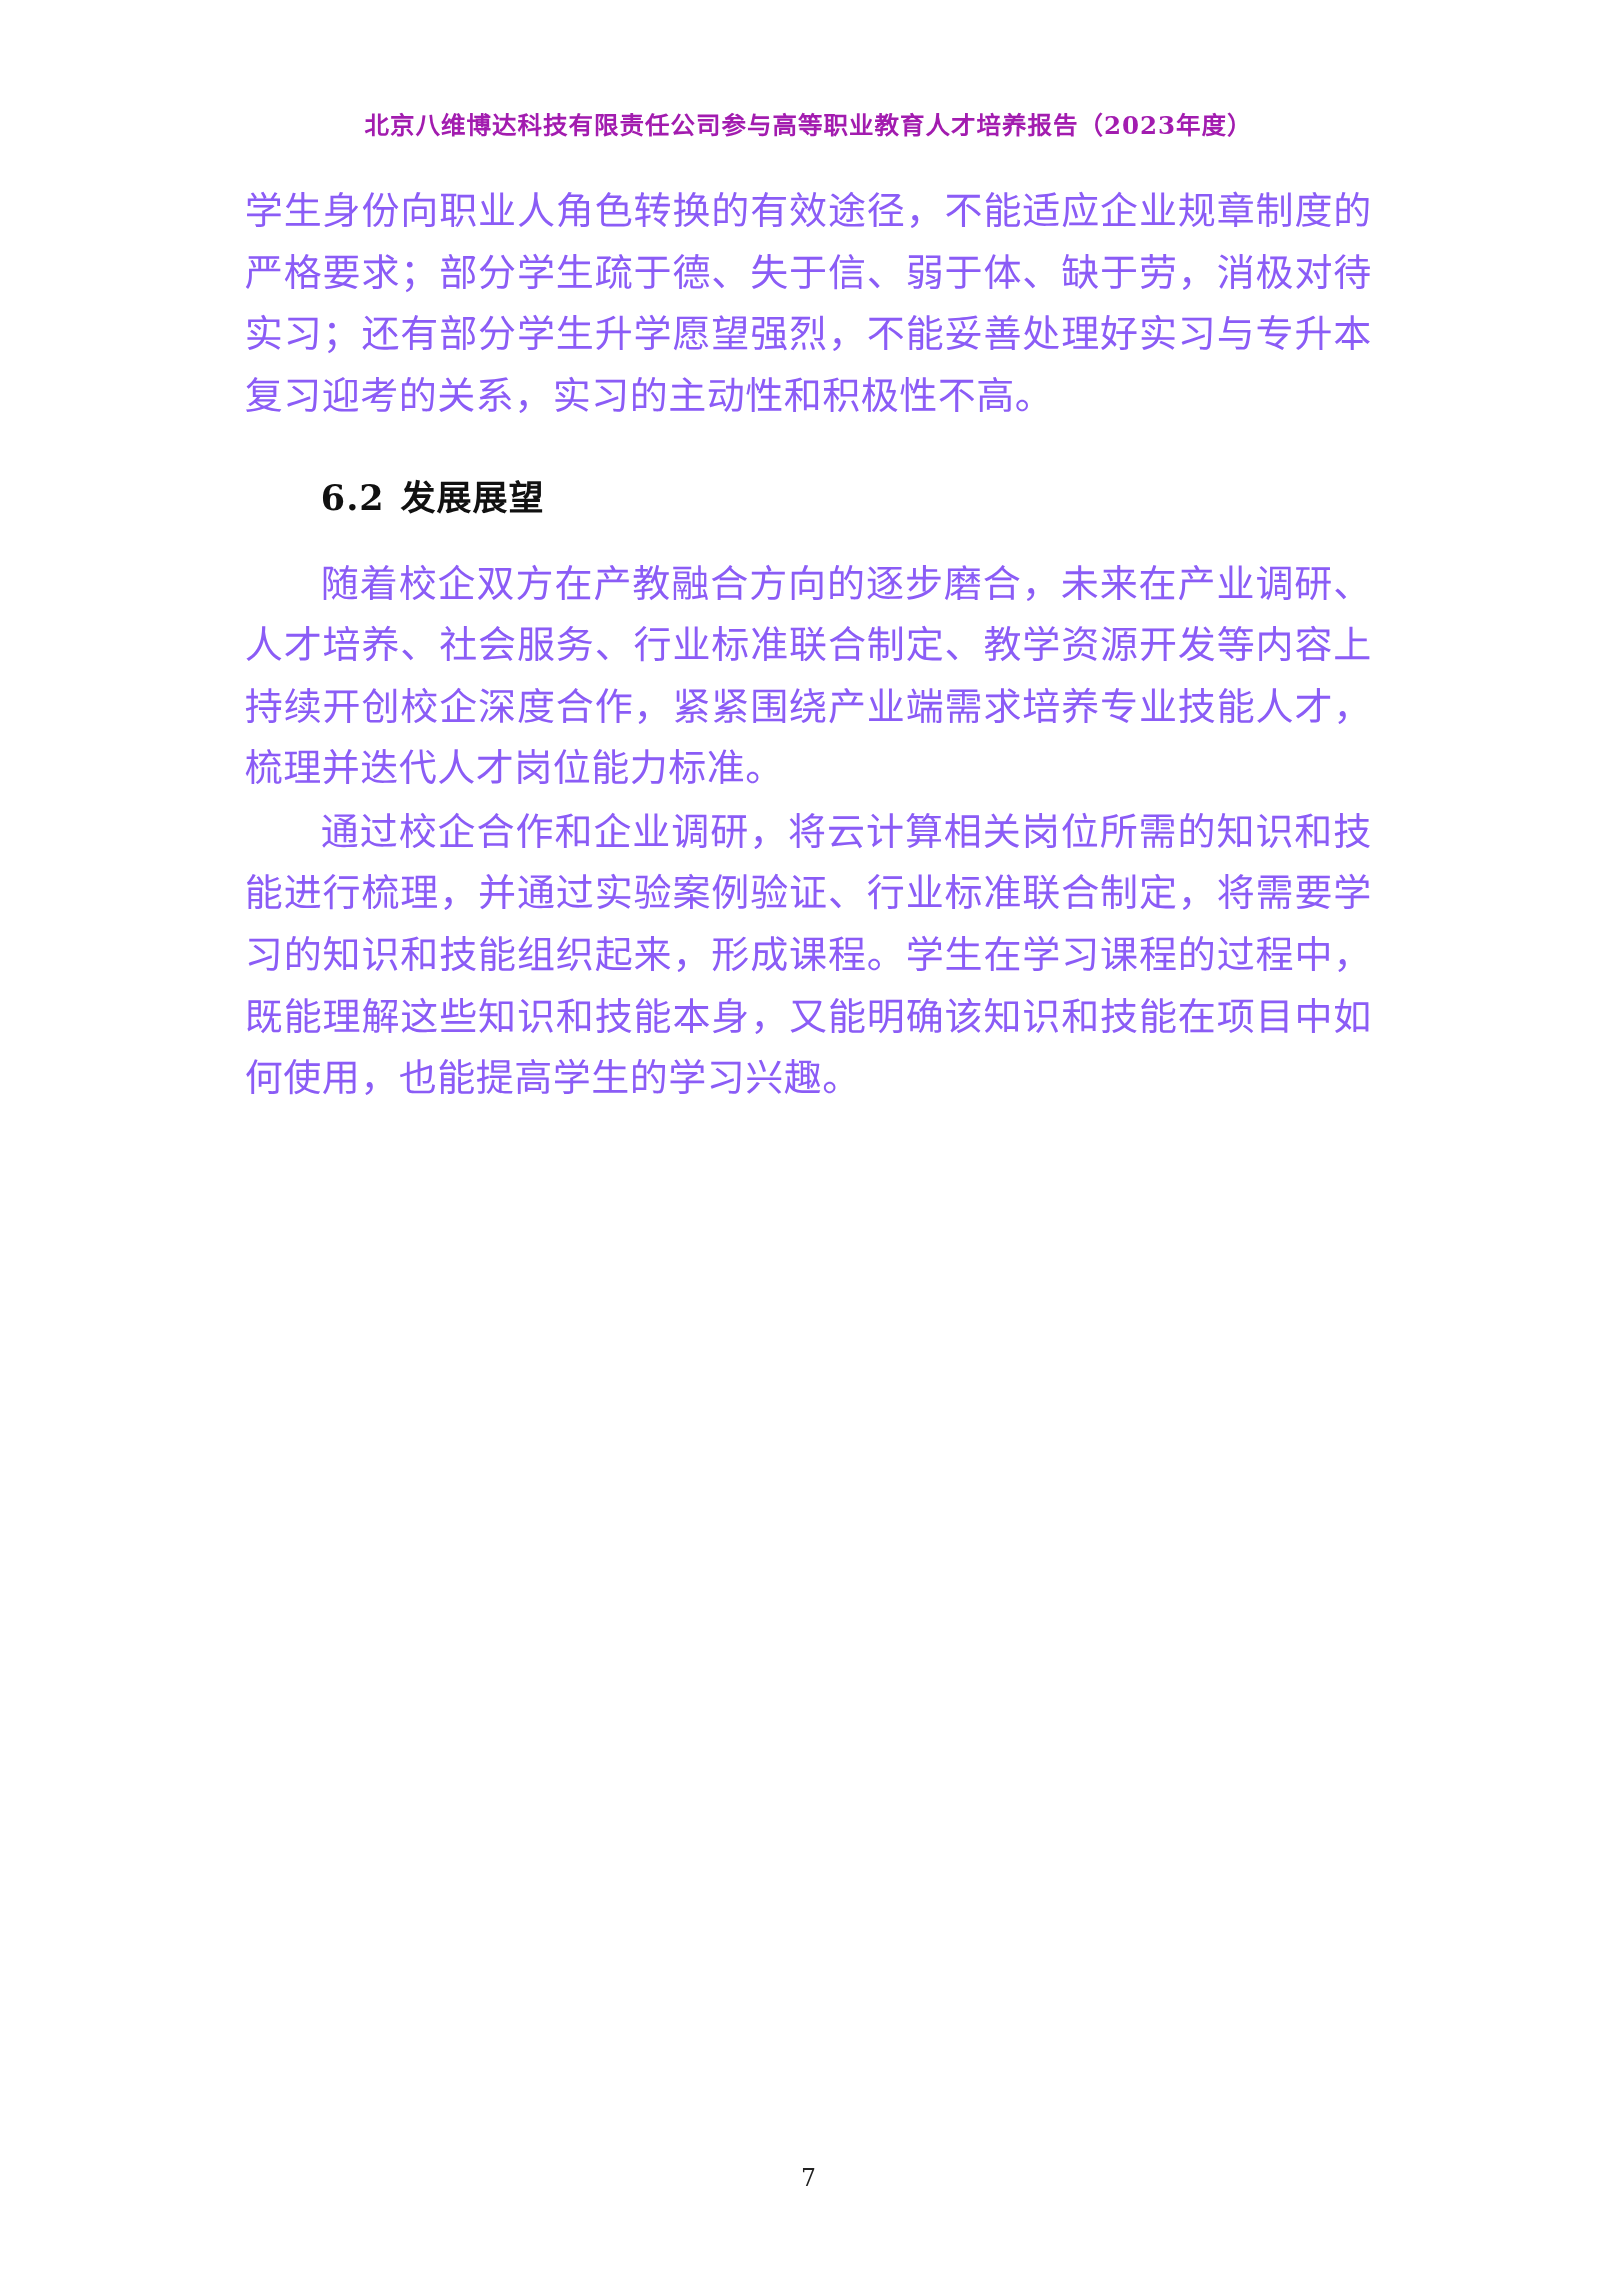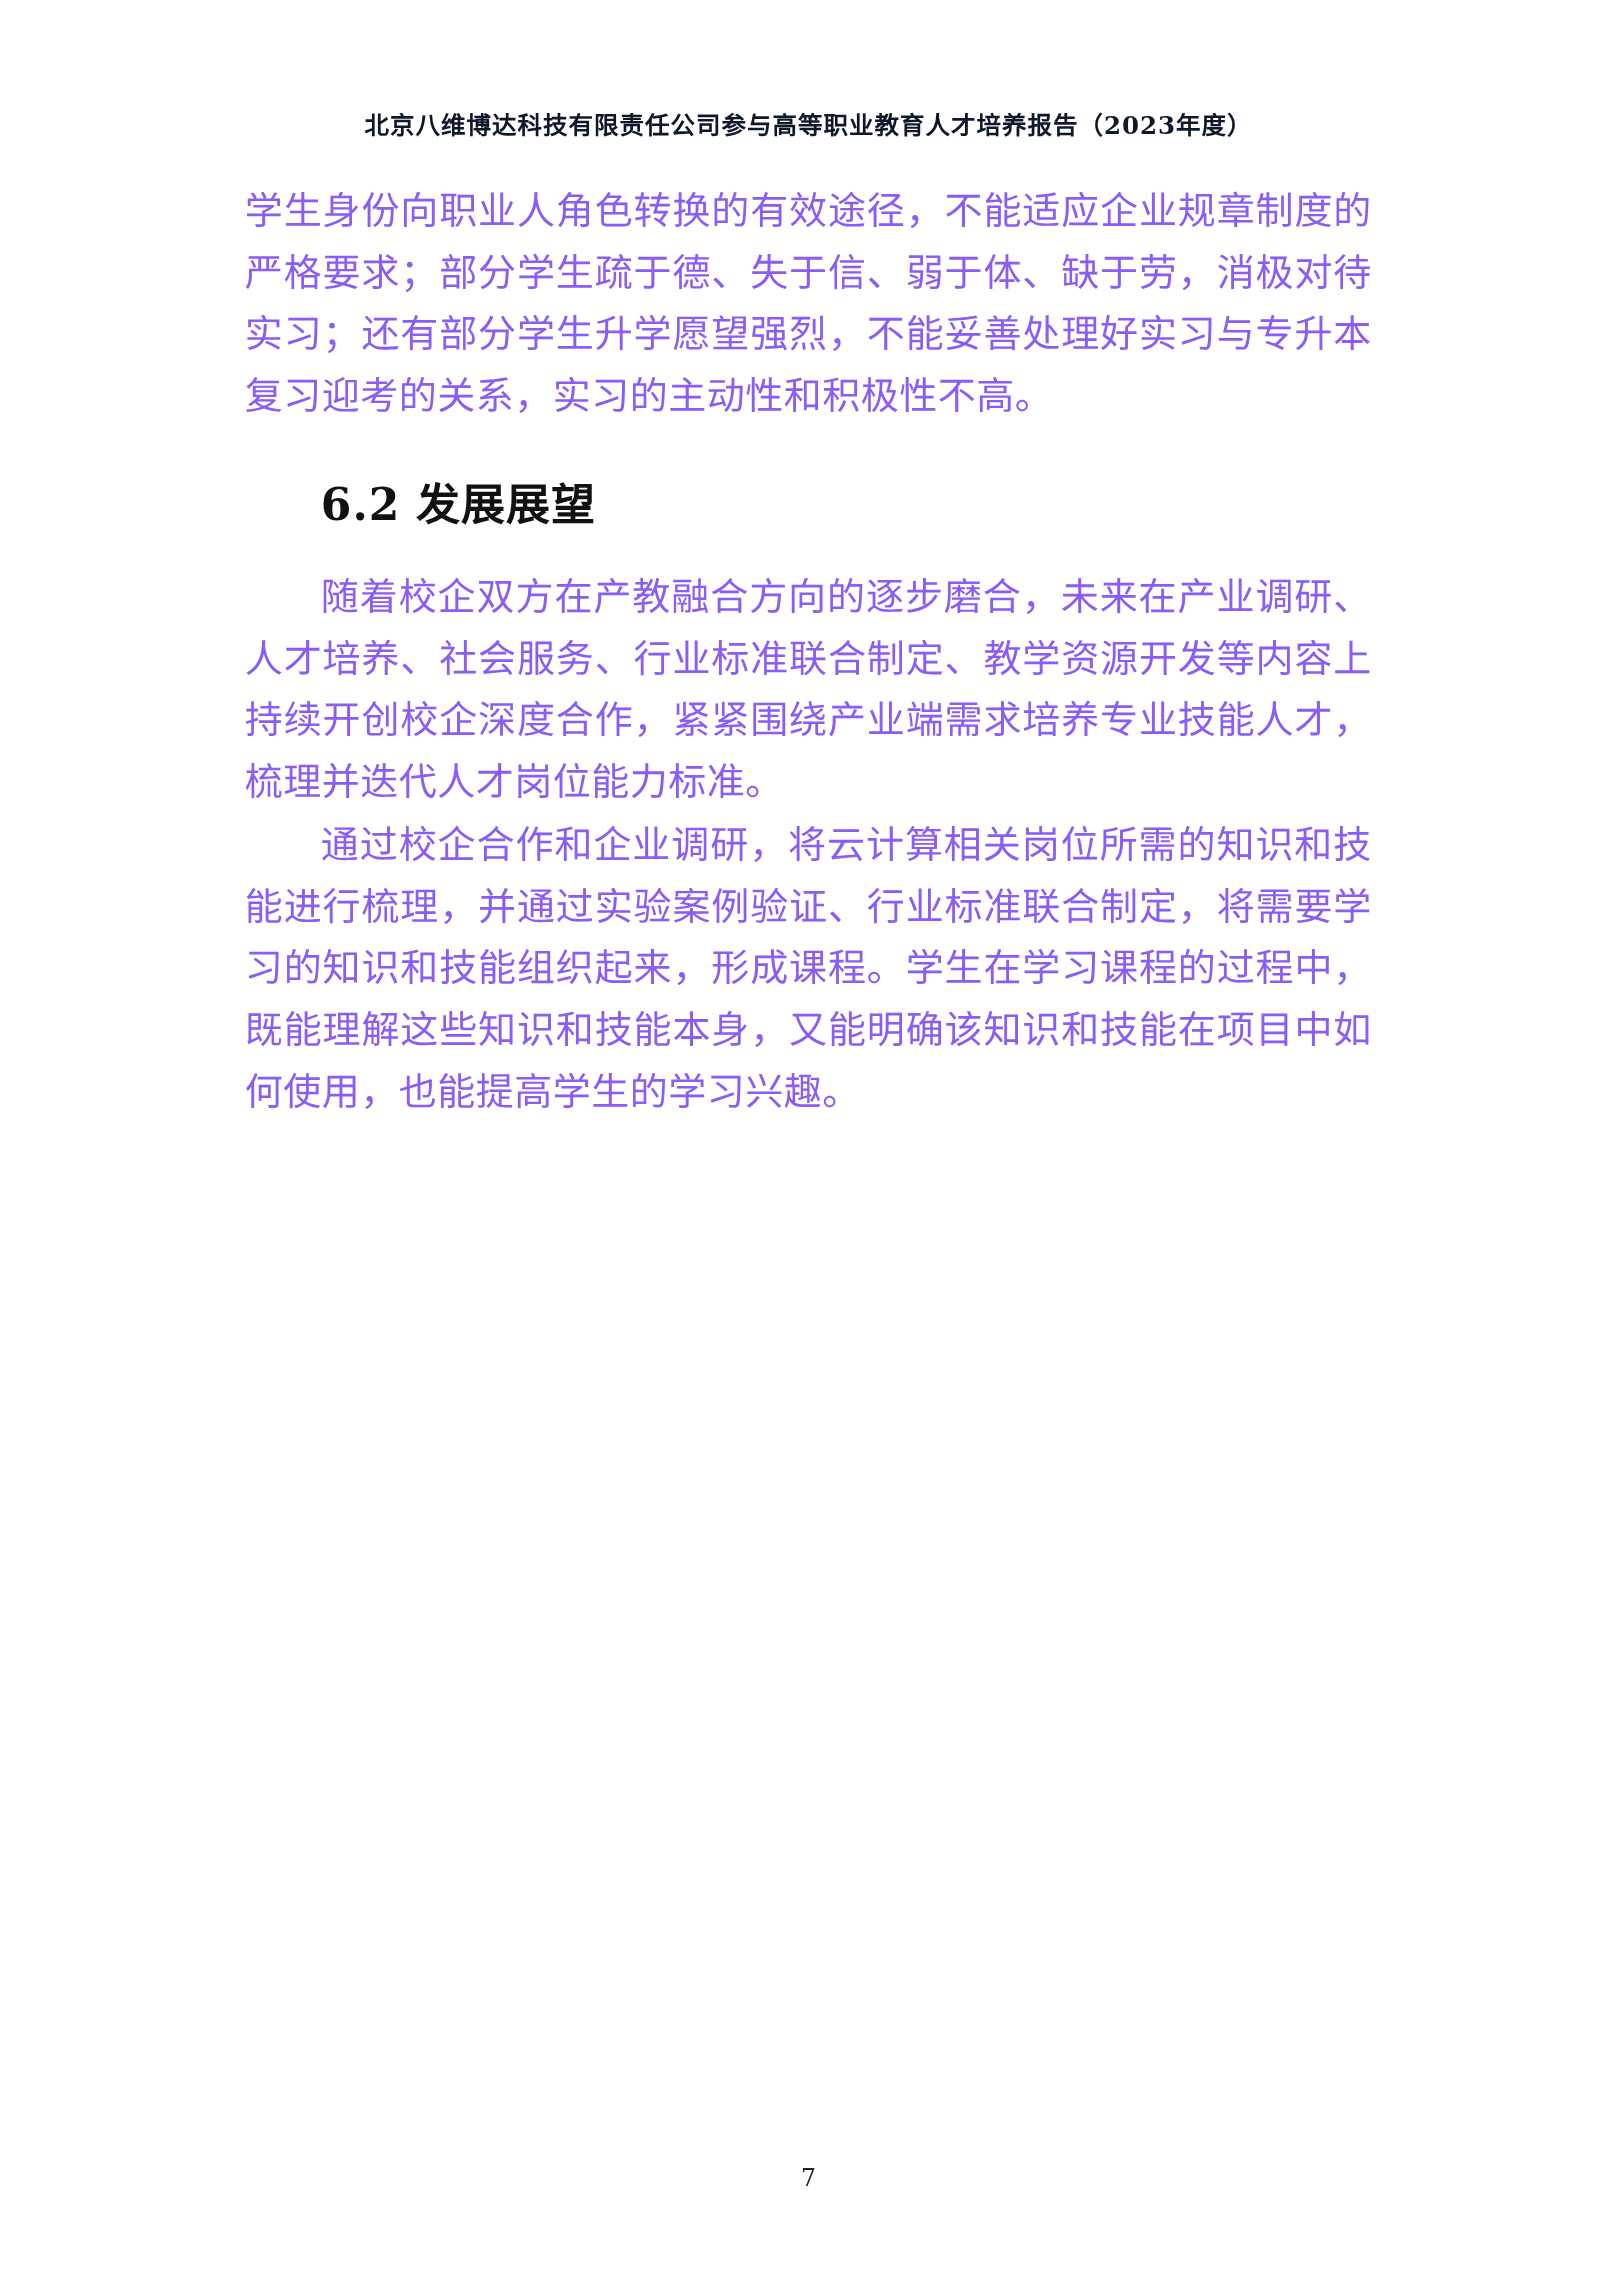--- a/index.html
+++ b/index.html
@@ -29,21 +29,21 @@
   .header {
     position: absolute;
     top: 106px;
     left: 0;
     width: 1147px;
     text-align: center;
     font-family: "DejaVu Serif", "Liberation Serif", serif;
     font-size: 24.5px;
     font-weight: 700;
     letter-spacing: 1px;
-    color: #0f172a;
+    color: #a21caf;
     white-space: nowrap;
   }
   .body-area {
     position: absolute;
     top: 181px;
     left: 9.8px;
     width: 1127px;
   }
   p.para {
     margin: 0 0 2px 0;
@@ -54,21 +54,21 @@
     letter-spacing: 0.5px;
     text-indent: 0;
     color: #8b5cf6;
     font-family: "DejaVu Serif", "Liberation Serif", serif;
   }
   p.indent {
     text-indent: 76px;
   }
   h2.section-heading {
     margin: 45px 0 29px 0;
-    font-size: 44px;
+    font-size: 35px;
     font-weight: 700;
     line-height: 1.5;
     text-indent: 76px;
     letter-spacing: 1px;
     color: #111;
     font-family: "DejaVu Serif", "Liberation Serif", serif;
   }
   h2.section-heading .num {
     margin-right: 15.7px;
   }

